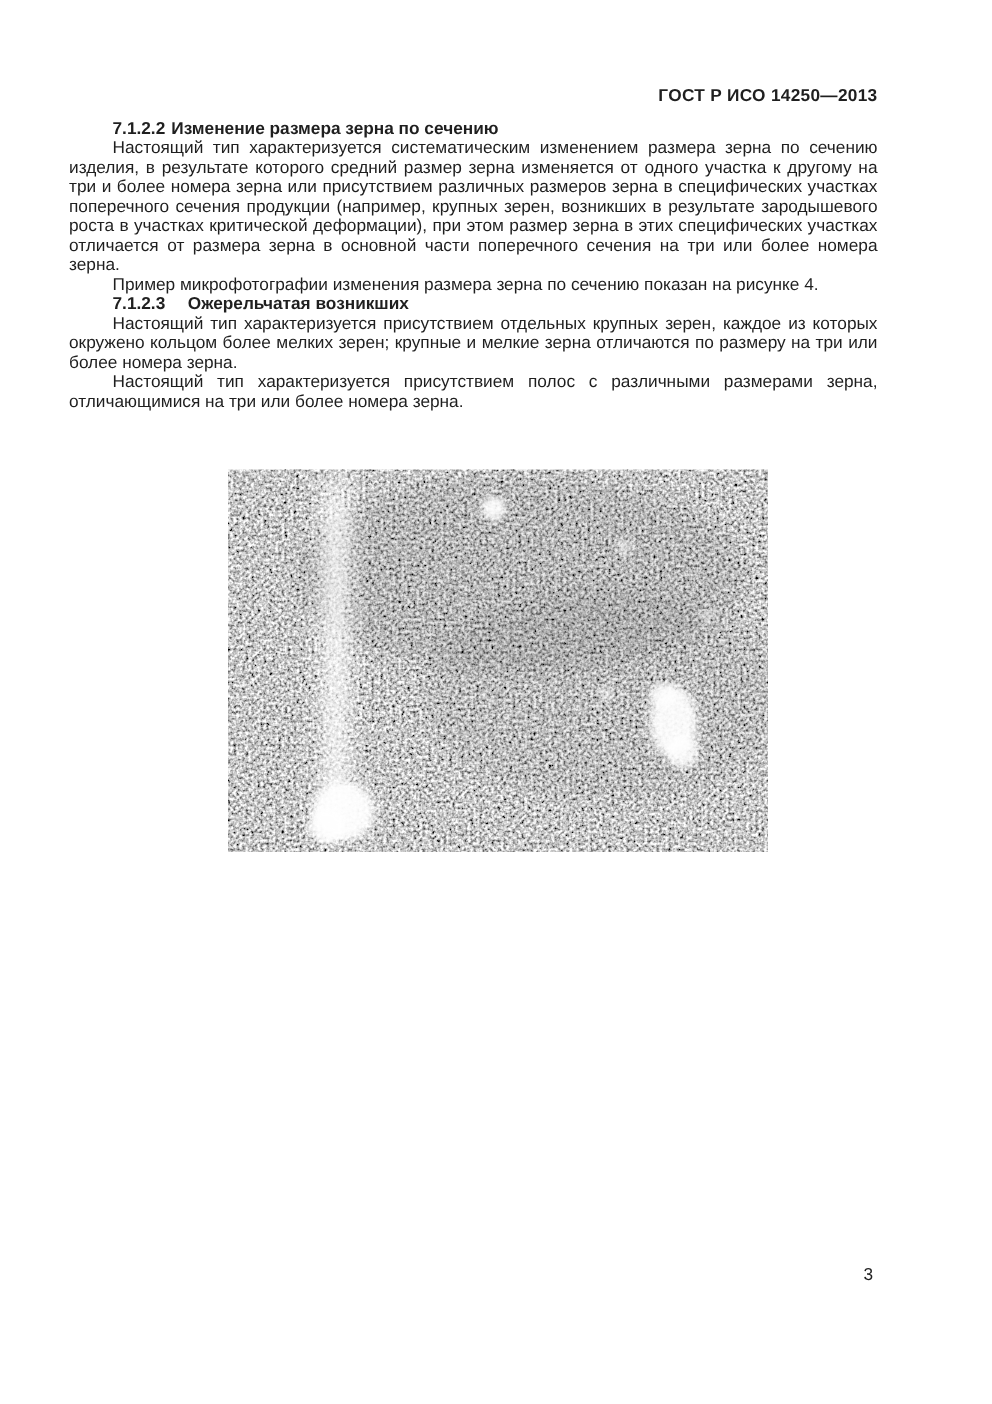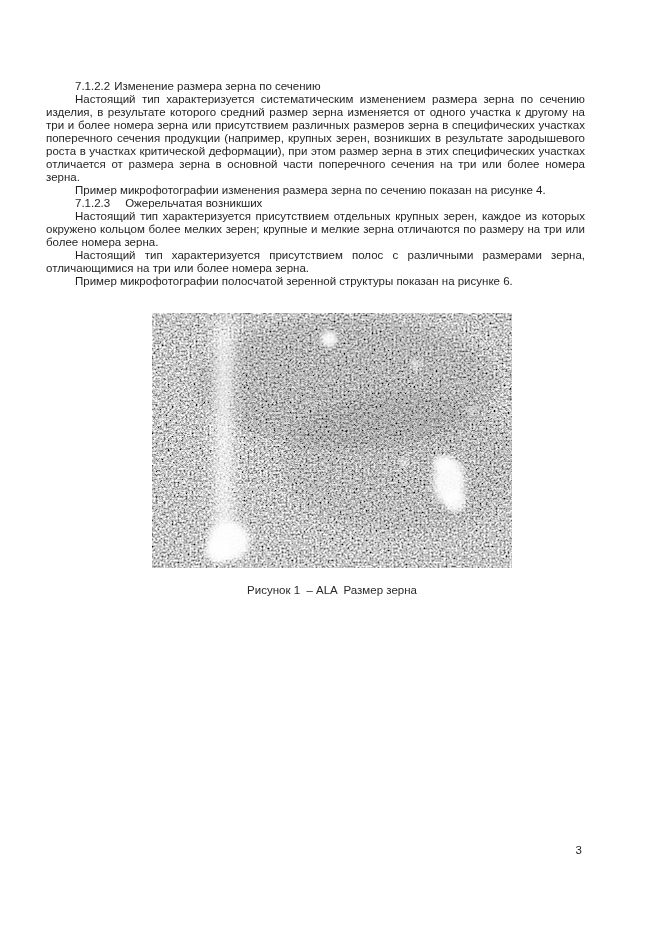--- a/index.html
+++ b/index.html
@@ -23,21 +23,21 @@
     font-weight: 700;
     letter-spacing: 0.2px;
   }
   .text-block {
     position: absolute;
     top: 80px; left: 46px; width: 539px;
     font-size: 11.5px;
     line-height: 13px;
     text-align: justify;
   }
-  .heading { font-weight: 400; text-indent: 29px; }
+  .heading { font-weight: 700; text-indent: 29px; }
   .para { text-indent: 29px; }
   .gap { display: inline-block; }
   .gap-s { width: 4px; }
   .gap-w { width: 15px; }
   .figure {
     position: absolute;
     top: 313px; left: 152px;
     width: 360px; height: 255px;
     line-height: 0;
   }
@@ -54,32 +54,34 @@
     top: 844px; left: 46px; width: 536px;
     text-align: right;
     font-size: 11.5px;
   }
 </style>
 </head>
 <body>
 
 <div class="page">
 
+  <header class="running-header">
+    <span>ГОСТ Р ИСО 14250—2013</span>
+  </header>
 
   <main class="text-block">
 
     <p class="heading"><span>7.1.2.2</span><span class="gap gap-s"></span><span>Изменение размера зерна по сечению</span></p>
     <p class="para">Настоящий тип характеризуется систематическим изменением размера зерна по сечению изделия, в результате которого средний размер зерна изменяется от одного участка к другому на три и более номера зерна или присутствием различных размеров зерна в специфических участках поперечного сечения продукции (например, крупных зерен, возникших в результате зародышевого роста в участках критической деформации), при этом размер зерна в этих специфических участках отличается от размера зерна в основной части поперечного сечения  на три или более номера зерна.</p>
     <p class="para">Пример микрофотографии изменения размера зерна по сечению показан на рисунке 4.</p>
 
     <p class="heading"><span>7.1.2.3</span><span class="gap gap-w"></span><span>Ожерельчатая возникших</span></p>
     <p class="para">Настоящий  тип характеризуется присутствием отдельных крупных зерен, каждое из которых окружено кольцом более мелких зерен; крупные и мелкие зерна отличаются по размеру на три или более номера зерна.</p>
 
     <p class="para">Настоящий тип характеризуется присутствием полос с различными размерами зерна, отличающимися на три или более номера зерна.</p>
-    <p class="para">Пример микрофотографии полосчатой зеренной структуры показан на рисунке 6.</p>
 
   </main>
 
   <figure class="figure">
     <svg width="360" height="255" viewBox="0 0 360 255" xmlns="http://www.w3.org/2000/svg" role="img">
       <defs>
         <filter id="grainNoise" x="0%" y="0%" width="100%" height="100%">
           <feTurbulence type="fractalNoise" baseFrequency="0.5" numOctaves="2" seed="11" stitchTiles="stitch"></feTurbulence>
           <feColorMatrix type="saturate" values="0"></feColorMatrix>
           <feComponentTransfer>
@@ -115,17 +117,16 @@
       <ellipse cx="303" cy="188" rx="11" ry="11" fill="#ffffff" opacity="0.85" filter="url(#soft2)"></ellipse>
       <ellipse cx="290" cy="150" rx="9" ry="8" fill="#ffffff" opacity="0.8" filter="url(#soft2)"></ellipse>
 
       <circle cx="177" cy="26" r="8" fill="#ffffff" opacity="0.9" filter="url(#soft2)"></circle>
       <circle cx="264" cy="52" r="5" fill="#ffffff" opacity="0.6" filter="url(#soft2)"></circle>
       <circle cx="252" cy="150" r="5" fill="#ffffff" opacity="0.5" filter="url(#soft2)"></circle>
       <circle cx="320" cy="98" r="5" fill="#ffffff" opacity="0.45" filter="url(#soft2)"></circle>
     </svg>
   </figure>
 
-  <div class="caption">Рисунок 1  – ALA  Размер зерна</div>
 
   <div class="page-number">3</div>
 
 </div>
 
 </body></html>

